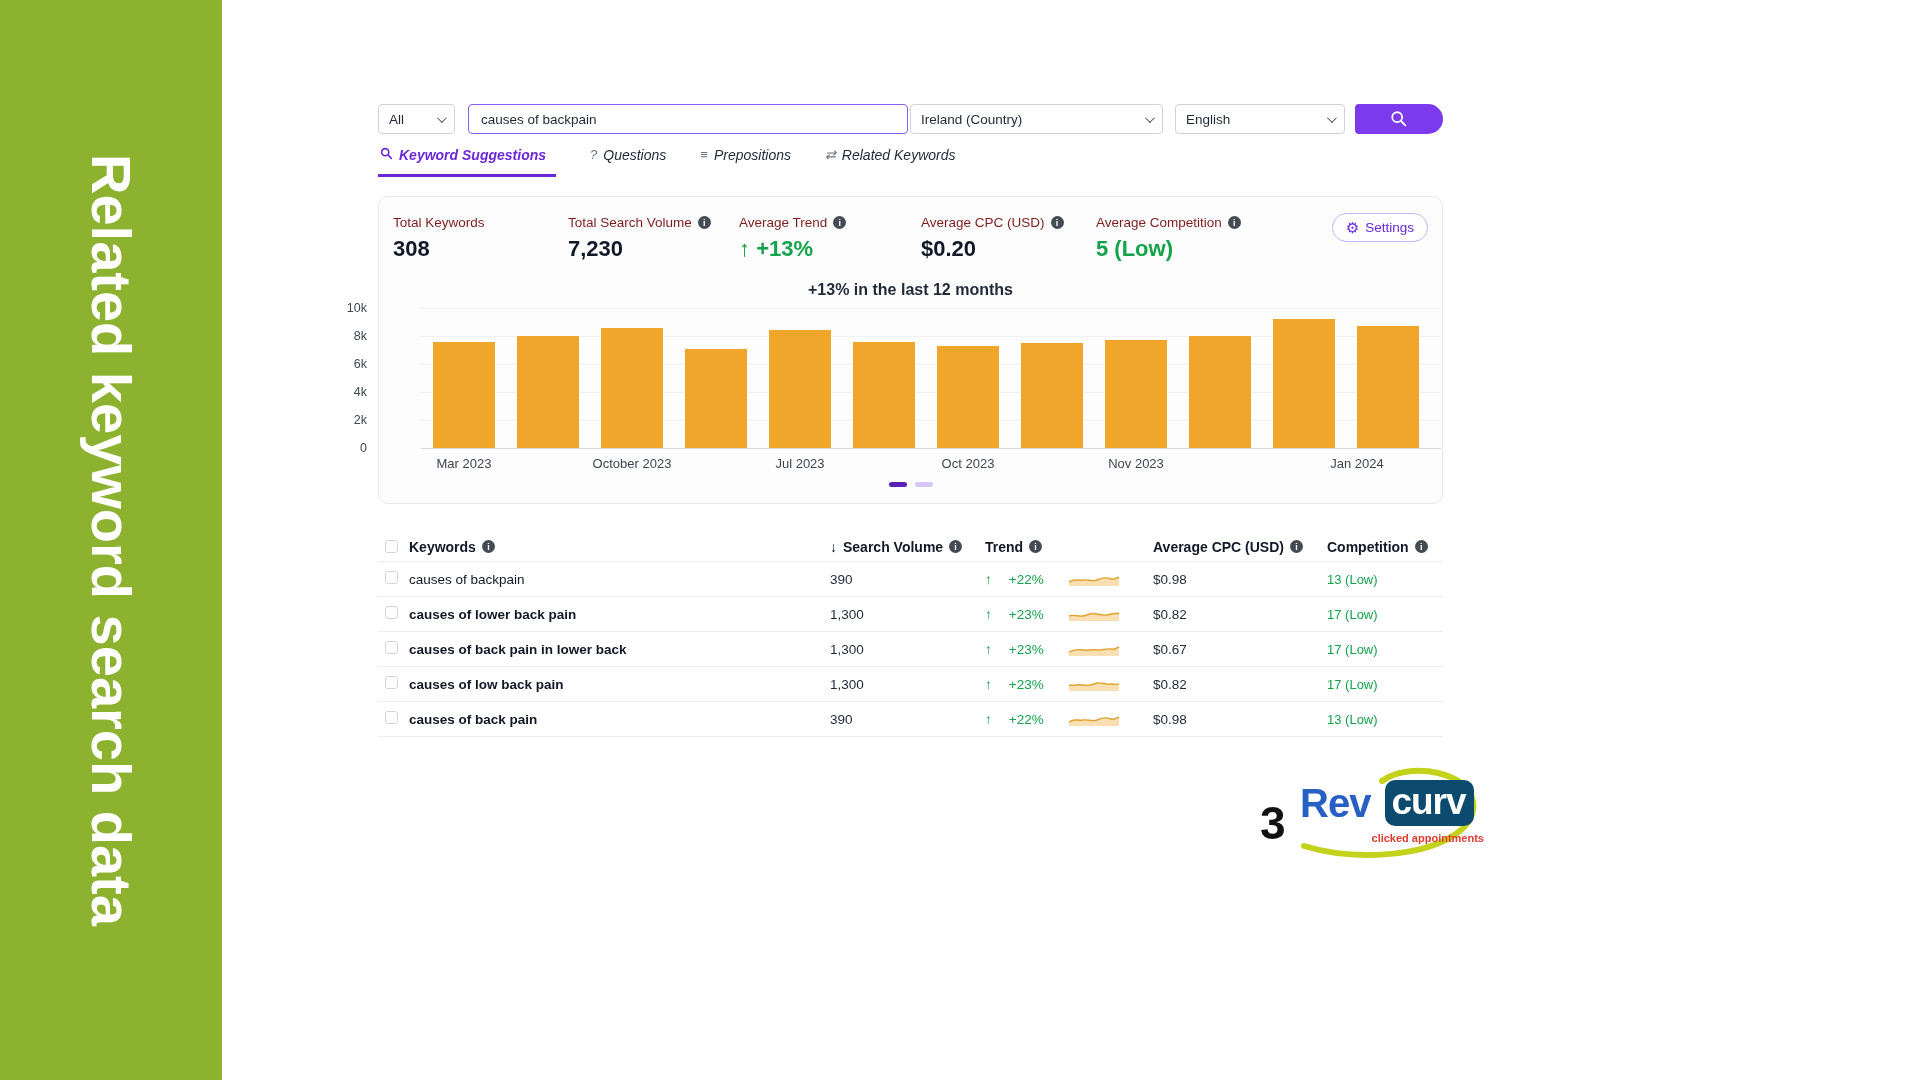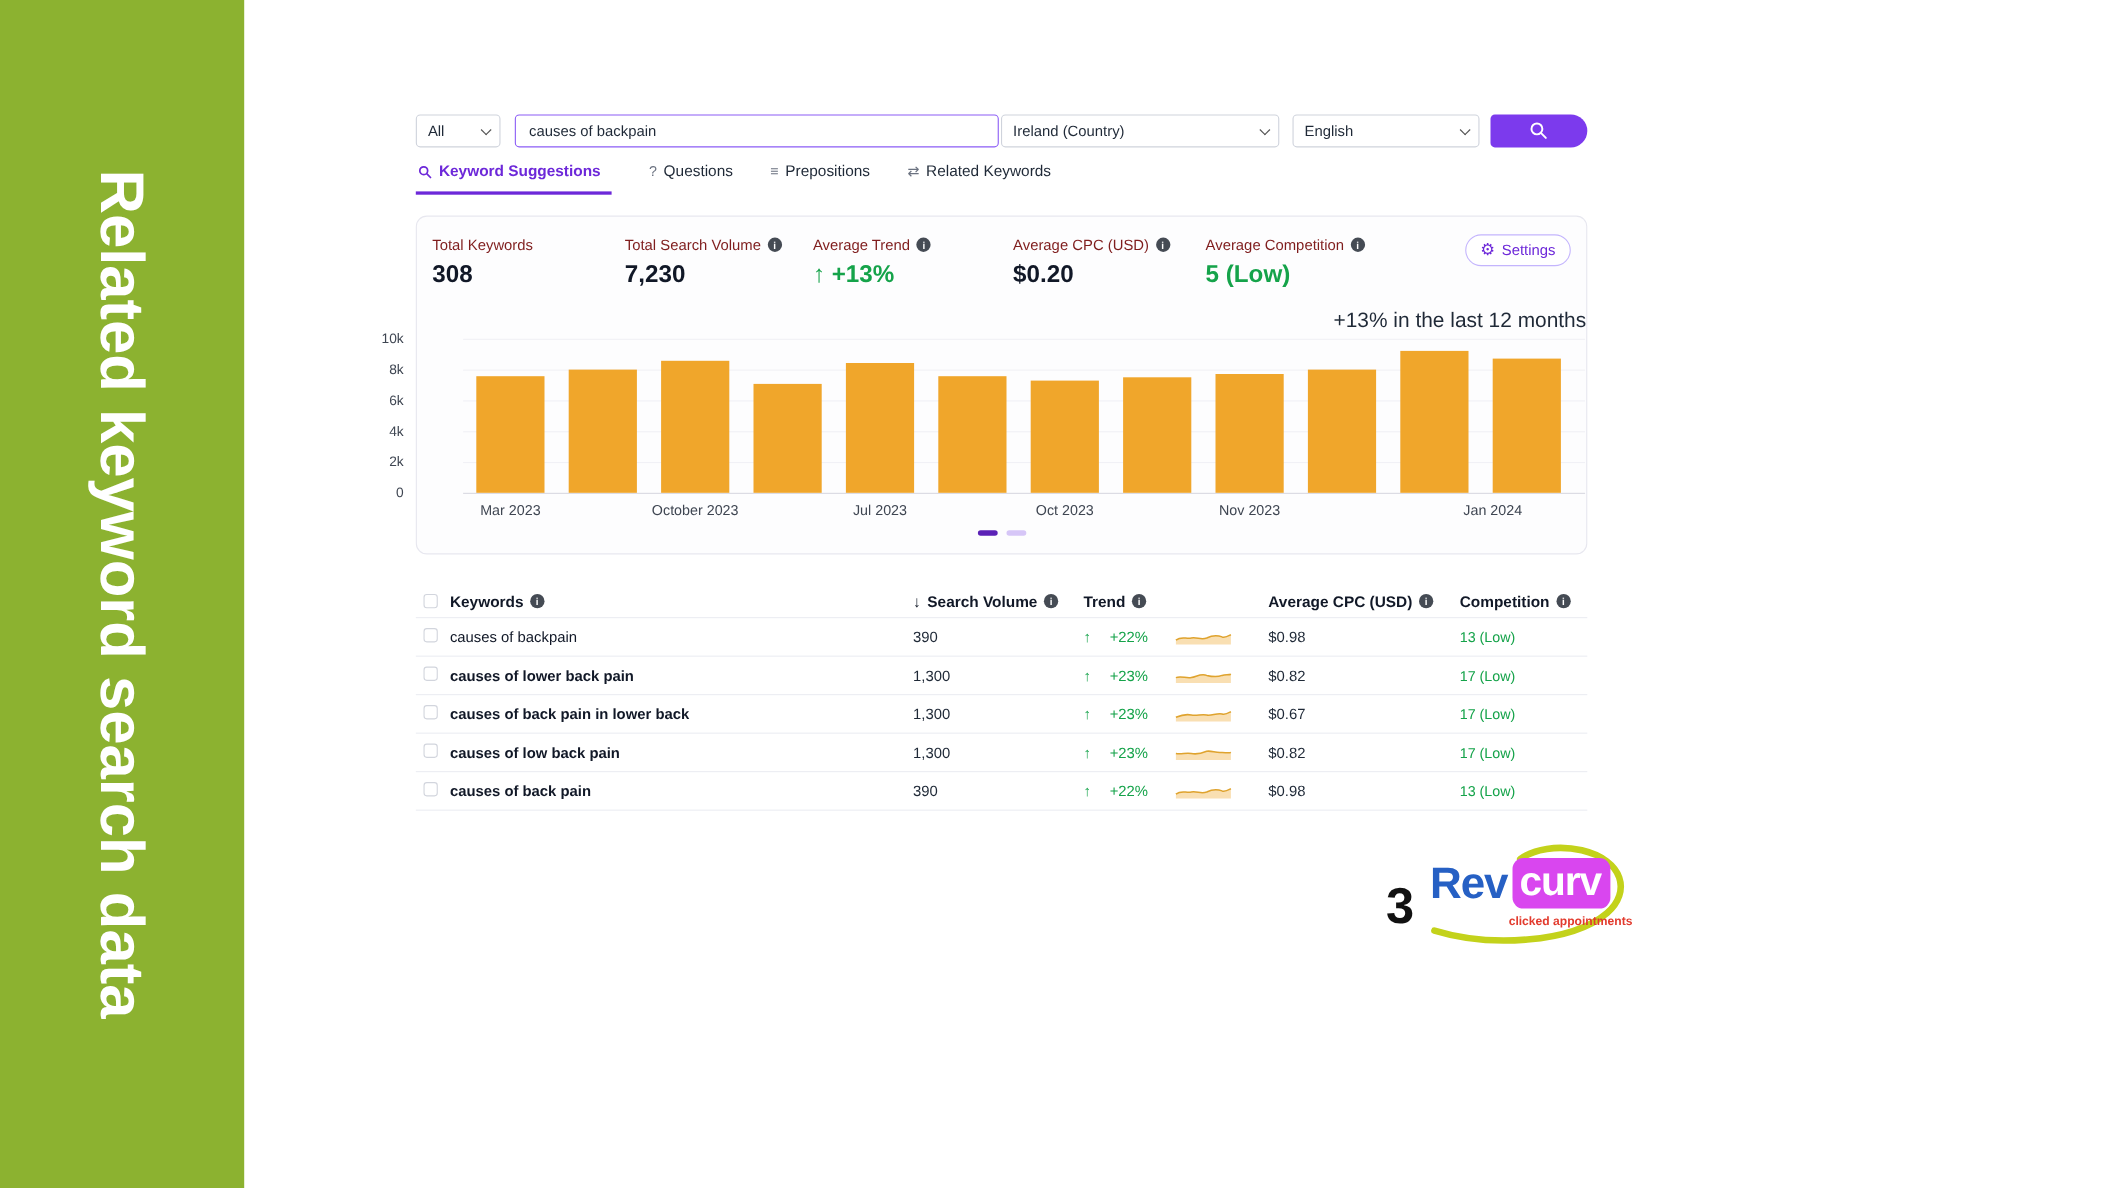--- a/index.html
+++ b/index.html
@@ -26,44 +26,44 @@
   .sel-lang { width:170px; margin-left:12px; }
   .chev { width:7px; height:7px; border-right:1.5px solid #555; border-bottom:1.5px solid #555;
           transform:rotate(45deg) translateY(-2px); display:inline-block; }
   .query-input { width:440px; border:1.5px solid #8B5CF6; border-radius:4px; padding:0 12px;
                  font-size:13.5px; color:#1f2937; outline:none; font-family:"Liberation Sans",sans-serif; }
   .search-btn { width:88px; margin-left:10px; background:#7C3AED; border:none; cursor:pointer;
                 border-radius:4px 15px 15px 4px; display:flex; align-items:center; justify-content:center; }
 
   
   .tabs { position:absolute; left:156px; top:147px; height:32px; display:flex; align-items:flex-start; }
-  .tab { display:flex; align-items:flex-end; gap:6px; font-size:14px; color:#1f2937;
-         margin-right:34px; padding-bottom:11px; cursor:pointer; }
+  .tab { display:flex; align-items:flex-start; gap:6px; font-size:14px; color:#1f2937;
+         margin-right:34px; padding-bottom:11px; cursor:pointer;font-style:italic; }
   .tab.active { color:#6D28D9; font-weight:bold; border-bottom:3px solid #6D28D9; padding-left:2px; padding-right:10px; }
   .tab-ic { color:#6b7280; font-size:13px; }
 
   
   .card { position:absolute; left:156px; top:196px; width:1065px; height:308px;
           background:#FDFDFE; border:1px solid #E7E7EF; border-radius:10px; }
   .stat { position:absolute; top:18px; }
   .stat-label { font-size:13.5px; color:#7f1d1d; display:flex; align-items:center; gap:6px; margin-bottom:6px; }
   .stat-value { font-size:22px; font-weight:bold; color:#111827; }
   .stat-value.green { color:#15A34A; }
   .info { width:13px; height:13px; border-radius:50%; background:#454B54; color:#fff;
           display:inline-flex; align-items:center; justify-content:center;
           font-size:9px; font-weight:bold; flex:0 0 auto; }
   .info::after { content:"i"; }
   .up::before { content:"\2191"; }
   .settings-btn { position:absolute; right:14px; top:16px; height:29px; padding:0 13px;
                   border:1px solid #C4B5FD; border-radius:15px; background:#fff; color:#6D28D9;
                   font-size:13.5px; display:flex; align-items:center; gap:6px; cursor:pointer;
                   font-family:"Liberation Sans",sans-serif; }
   .gear { font-size:15px; line-height:1; }
-  .chart-title { position:absolute; left:0; right:0; top:84px; text-align:right;
-                 font-size:19px; font-weight:normal; color:#1f2937; }
+  .chart-title { position:absolute; left:0; right:0; top:84px; text-align:center;
+                 font-size:16px; font-weight:bold; color:#1f2937; }
 
   .chart-wrap { position:absolute; left:42px; top:111px; width:1010px; height:140px; }
   .gridline { position:absolute; left:0; right:-10px; height:1px; background:#F1F1F6; z-index:1; }
   .gridline.base { background:#D9D9E1; }
   .bar { position:absolute; bottom:0; z-index:2; }
   .y-axis { position:absolute; left:-42px; top:111px; width:36px; height:140px; }
   .ytick { position:absolute; right:6px; font-size:12.5px; color:#3f4652; }
   .x-axis { position:absolute; left:42px; top:259px; width:1010px; height:20px; }
   .xtick { position:absolute; top:0; transform:translateX(-50%); font-size:13px; color:#3f4652; white-space:nowrap; }
   .pager { position:absolute; left:50%; transform:translateX(-50%); top:285px; display:flex; gap:8px; }
@@ -87,21 +87,21 @@
   .c-comp { font-size:13px; }
   .sort-ic { font-weight:bold; color:#111827; }
   .spark { display:block; }
 
   
   .page-number { position:absolute; left:1038px; top:796px; font-size:46px; font-weight:bold; color:#111; }
   .logo { position:absolute; left:1076px; top:764px; width:190px; height:100px; }
   .logo svg.swoosh { position:absolute; left:0; top:0; z-index:0; }
   .brand-row { position:absolute; left:2px; top:16px; display:flex; align-items:center; z-index:1; }
   .brand-prefix { font-size:40px; font-weight:bold; color:#2660C4; letter-spacing:-1px; }
-  .brand-pill { background:#d946ef; border-radius:10px; padding:1px 8px 3px 6px; margin-left:5px; }
+  .brand-pill { background:#0c4a6e; border-radius:10px; padding:1px 8px 3px 6px; margin-left:15px; }
   .brand-suffix { font-size:37px; font-weight:bold; color:#fff; letter-spacing:-1px; }
   .tagline { position:absolute; right:4px; top:68px; z-index:1; color:#E23B2E; font-size:11px; font-weight:bold; }
 </style>
 </head>
 <body>
 
 <div class="page">
 
   <aside class="sidebar">
     <div class="vertical-title">Related keyword search data</div>

